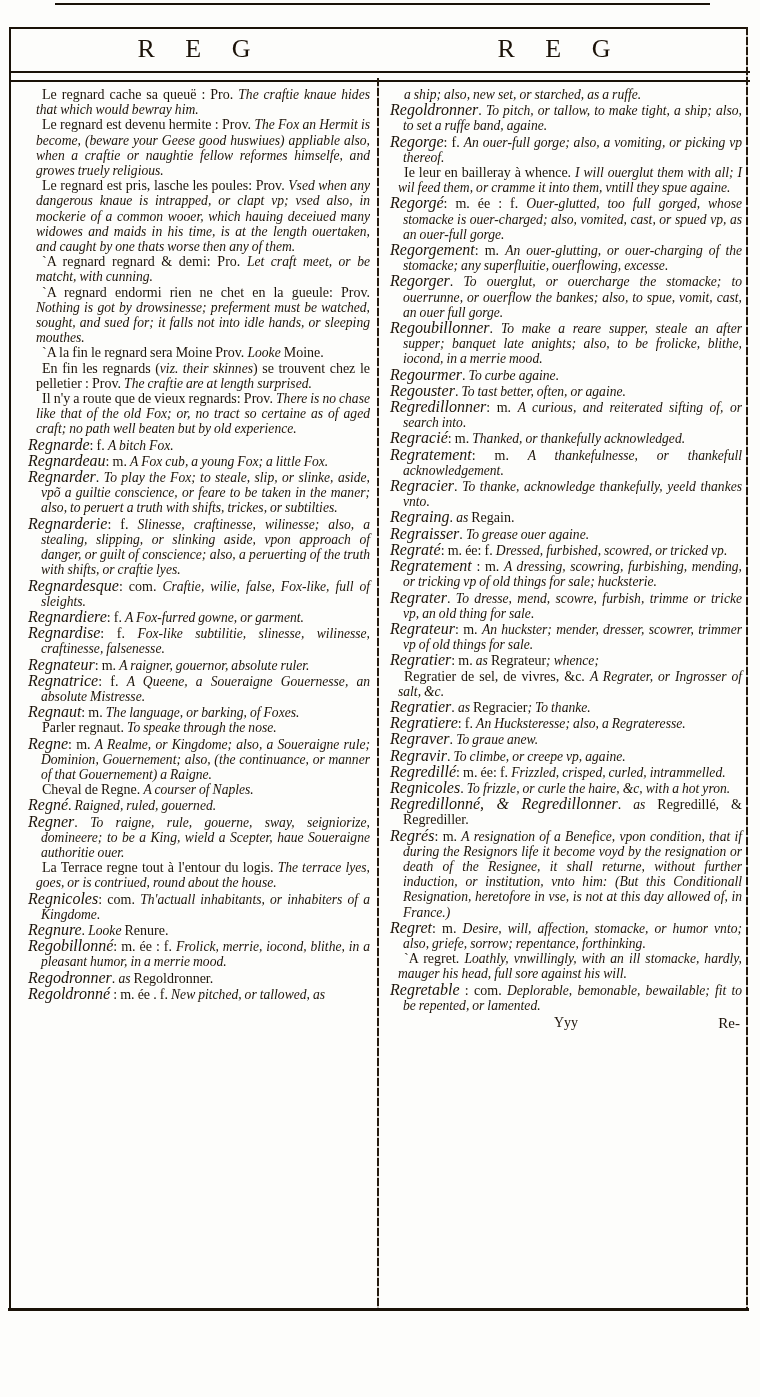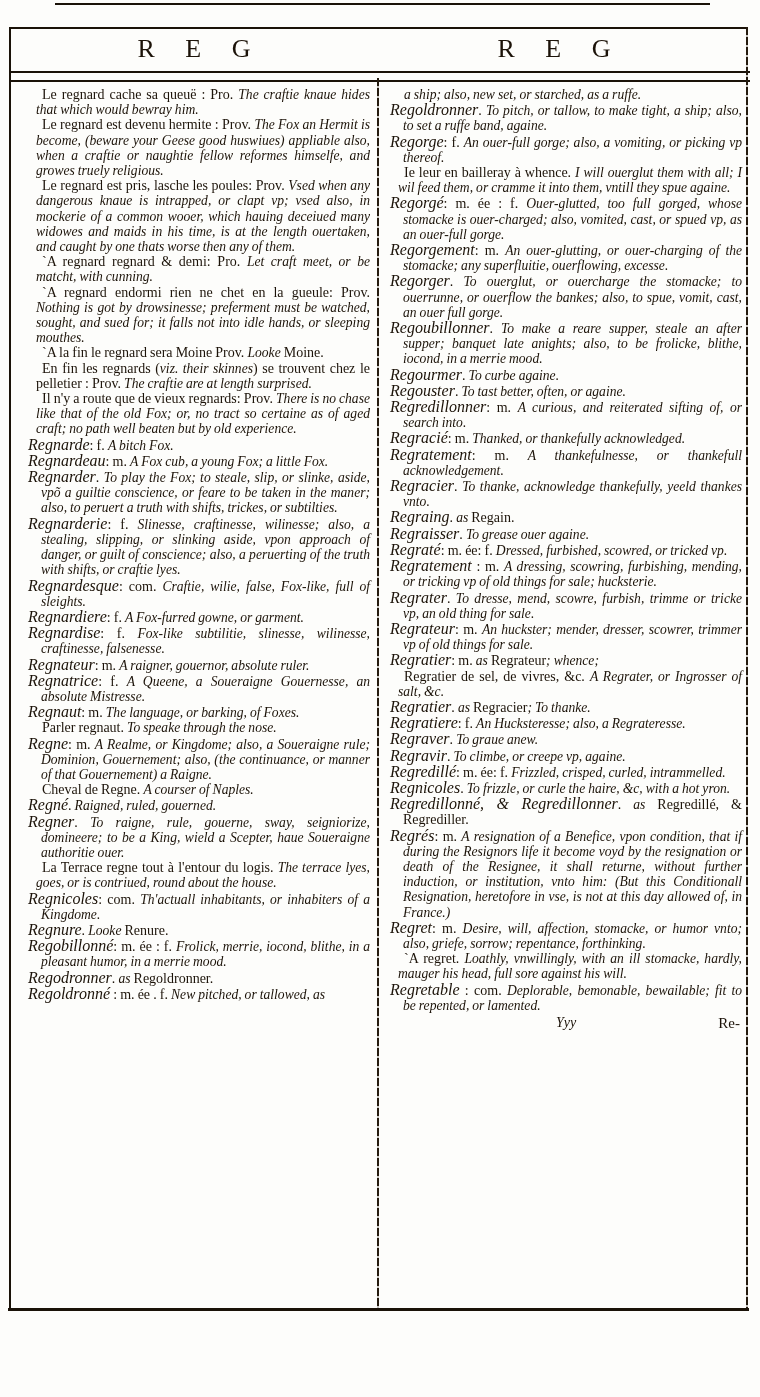--- a/index.html
+++ b/index.html
@@ -29,21 +29,21 @@
     word-spacing:-0.4px;
   }
   .col p.head{padding-left:13px;text-indent:-13px;}
   .col p.sub{padding-left:8px;text-indent:6px;}
   .col p.cont{padding-left:8px;text-indent:6px;}
   span.hw{font-size:16px;font-style:italic;}
   span.rm{font-size:14px;}
   span.it{font-style:italic;font-size:13.6px;}
   .sigline{position:relative;display:flex;justify-content:center;margin-top:2px;
     font-size:14px;}
-  .sig-mark{font-style:italic;}
+  .sig-mark{}
   .catchword{position:absolute;right:2px;top:0;font-size:15px;}
 </style>
 </head>
 <body>
 
 <div class="rule" style="left:55px;top:3px;width:655px;height:2px;"></div>
 <div class="rule" style="left:10px;top:27px;width:738px;height:2px;"></div>
 <div class="double-rule" style="top:71px;"></div>
 <div class="rule" style="left:9px;top:27px;width:2px;height:1284px;"></div>
 <div class="dashv" style="left:746px;top:27px;height:1284px;"></div>

